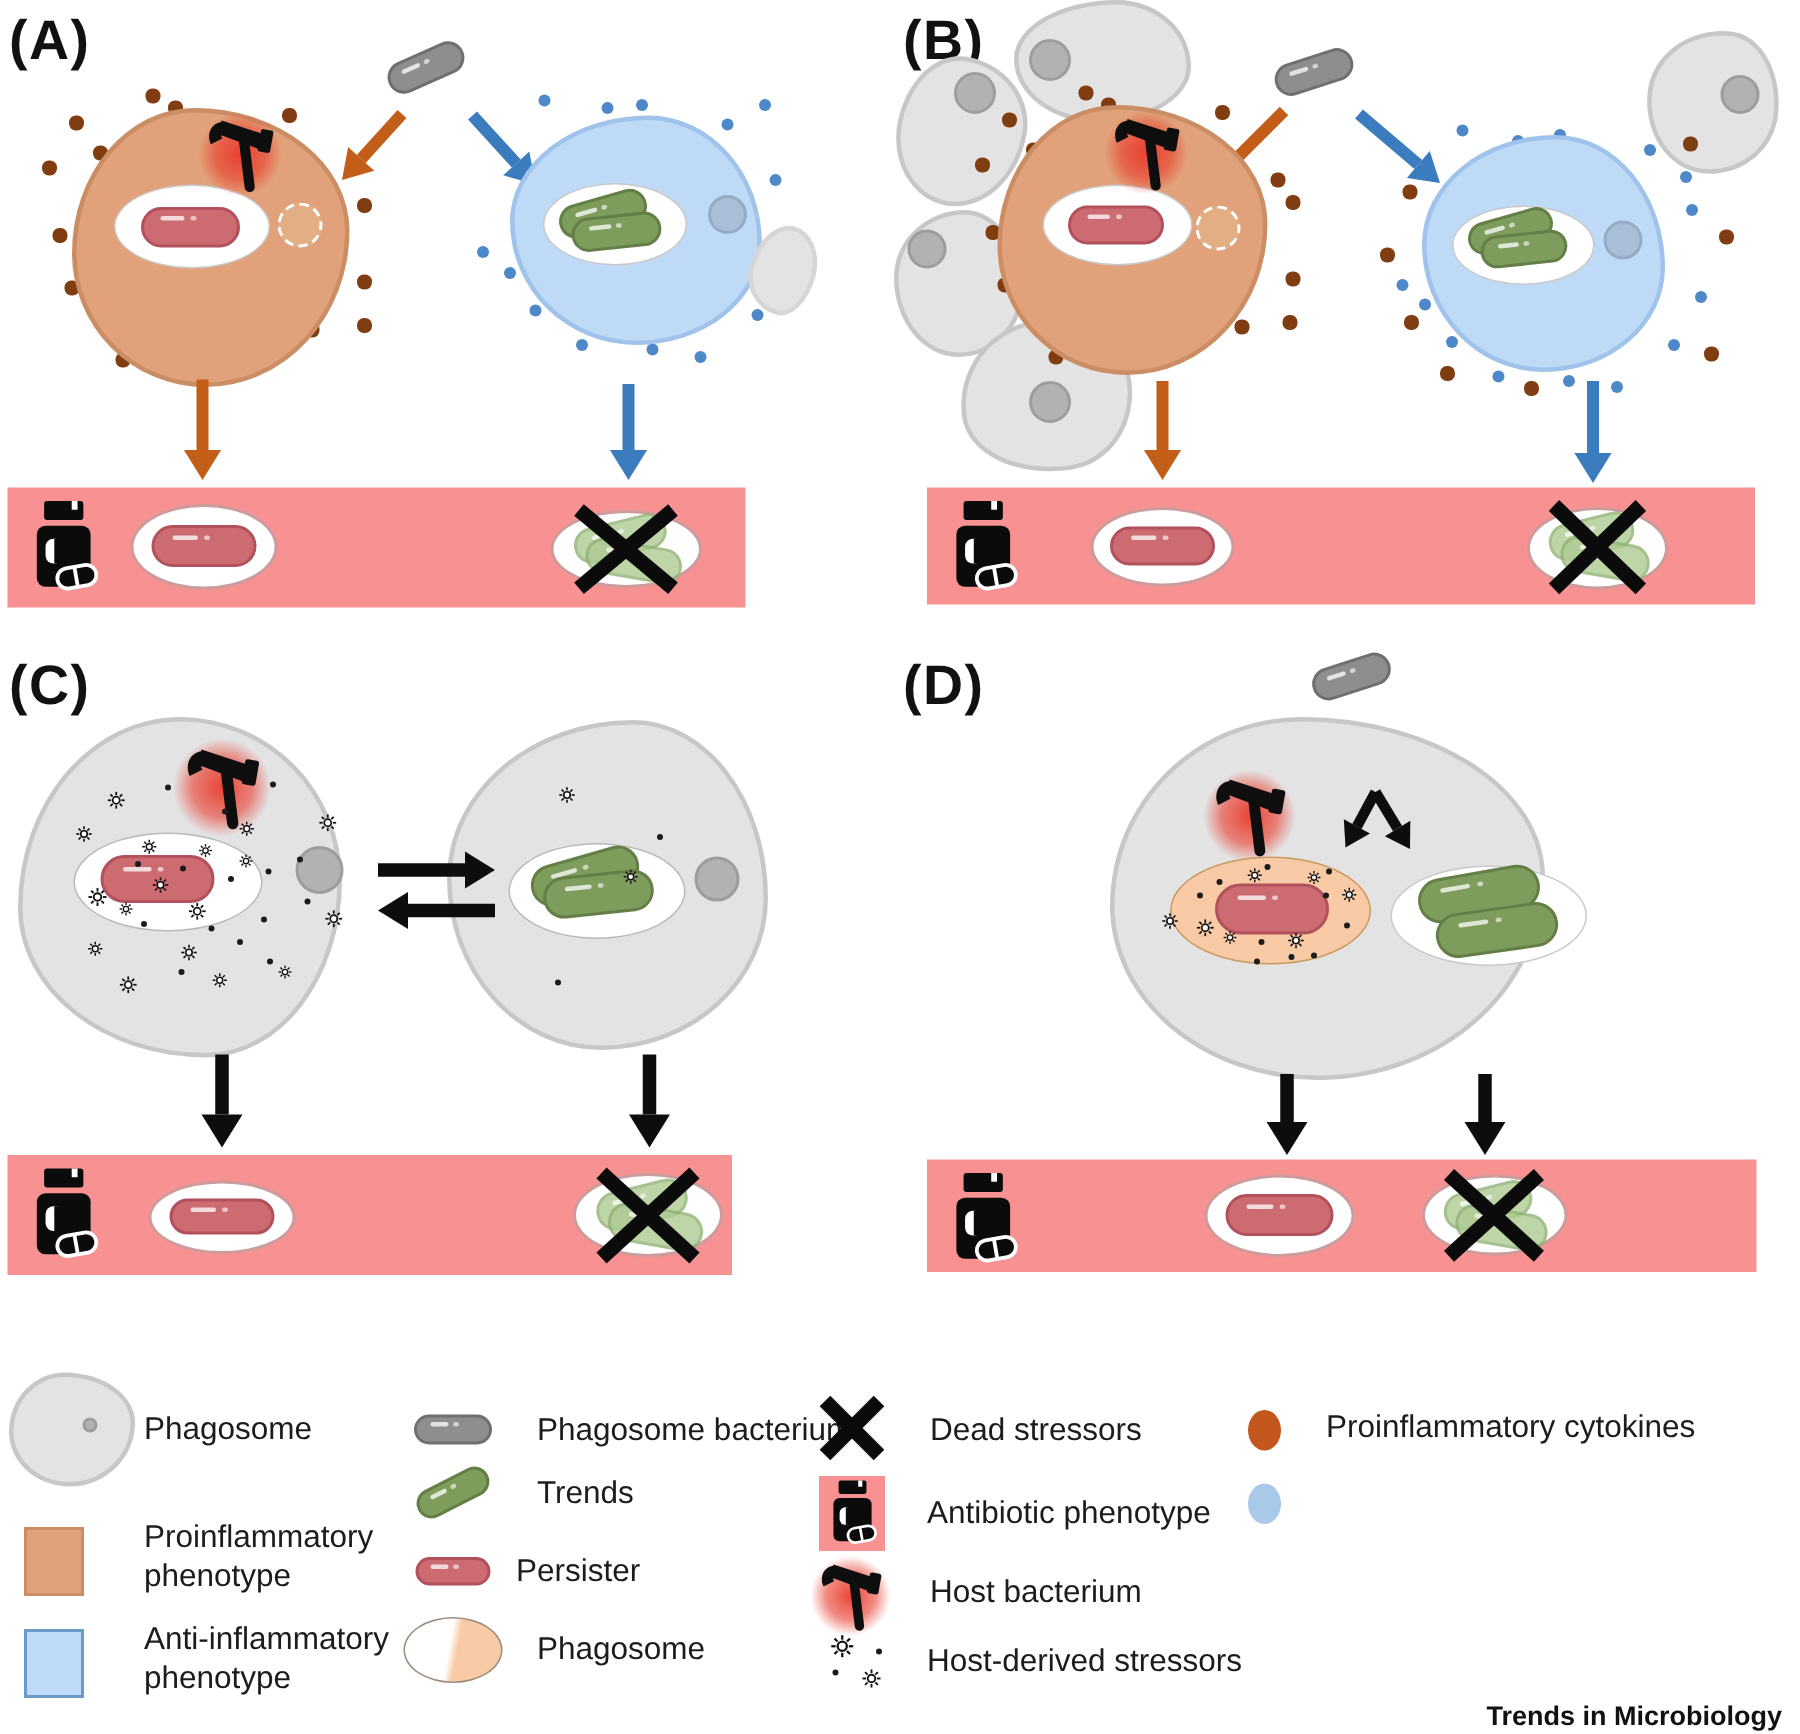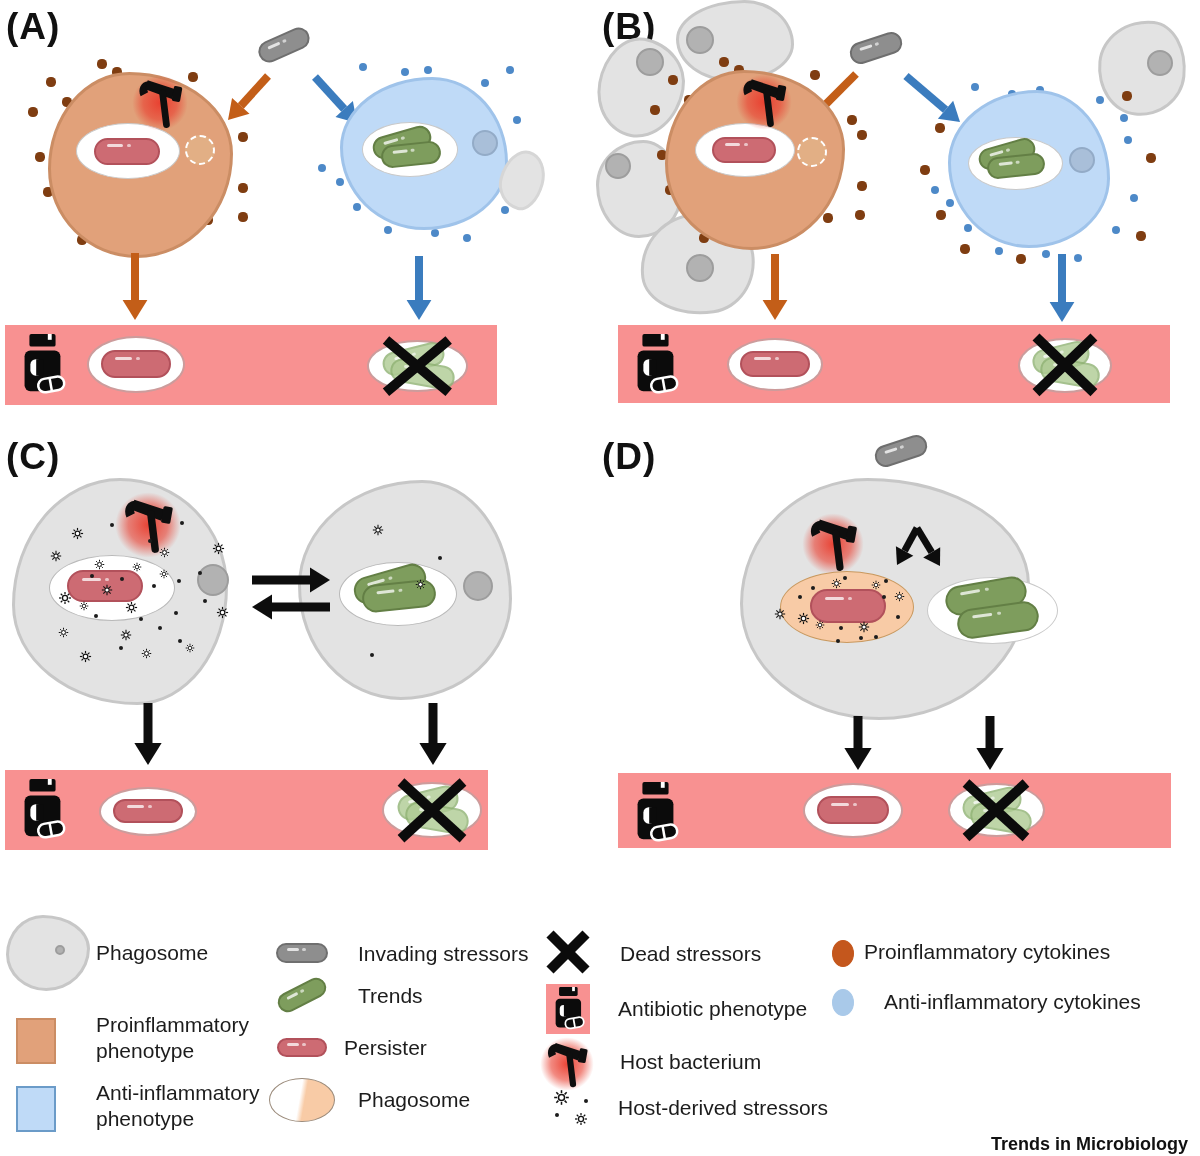--- a/index.html
+++ b/index.html
@@ -16,46 +16,45 @@
   #lbl-leg-1{left:96px;top:1012px;width:178px}
   #lbl-leg-2{left:96px;top:1080px;width:200px}
   #lbl-leg-3{left:358px;top:941px}
   #lbl-leg-4{left:358px;top:983px}
   #lbl-leg-5{left:344px;top:1035px}
   #lbl-leg-6{left:358px;top:1087px}
   #lbl-leg-7{left:620px;top:941px}
   #lbl-leg-8{left:618px;top:996px}
   #lbl-leg-9{left:620px;top:1049px}
   #lbl-leg-10{left:618px;top:1095px}
-  #lbl-leg-11{left:864px;top:939px}
+  #lbl-leg-11{left:884px;top:939px}
   #lbl-leg-12{left:884px;top:989px}
   #journal{position:absolute;right:12px;top:1134px;font-weight:bold;font-size:18px;color:#111;}
 </style>
 </head>
 <body>
 
 <div id="fig">
   <span class="plabel" id="lbl-panel-a">(A)</span>
   <span class="plabel" id="lbl-panel-b">(B)</span>
   <span class="plabel" id="lbl-panel-c">(C)</span>
   <span class="plabel" id="lbl-panel-d">(D)</span>
 
   <span class="leg" id="lbl-leg-0">Phagosome</span>
   <span class="leg" id="lbl-leg-1">Proinflammatory phenotype</span>
   <span class="leg" id="lbl-leg-2">Anti-inflammatory phenotype</span>
-  <span class="leg" id="lbl-leg-3">Invading stressors</span>
+  <span class="leg" id="lbl-leg-3">Phagosome bacterium</span>
   <span class="leg" id="lbl-leg-4">Trends</span>
   <span class="leg" id="lbl-leg-5">Persister</span>
   <span class="leg" id="lbl-leg-6">Phagosome</span>
   <span class="leg" id="lbl-leg-7">Dead stressors</span>
   <span class="leg" id="lbl-leg-8">Antibiotic phenotype</span>
   <span class="leg" id="lbl-leg-9">Host bacterium</span>
   <span class="leg" id="lbl-leg-10">Host-derived stressors</span>
   <span class="leg" id="lbl-leg-11">Proinflammatory cytokines</span>
-  <span class="leg" id="lbl-leg-12">Anti-inflammatory cytokines</span>
 
   <span id="journal">Trends in Microbiology</span>
 <div class="abs" style="left: 257px; top: 34px; width: 54px; height: 22px; background: rgb(142, 142, 142); border: 2px solid rgb(111, 111, 111); border-radius: 22px; transform: rotate(-24deg); box-sizing: border-box;">
       <div class="abs" style="left: 18%; top: 20%; width: 26%; height: 3px; background: rgba(255, 255, 255, 0.75); border-radius: 2px;"></div>
       <div class="abs" style="left: 50%; top: 20%; width: 4px; height: 3px; background: rgba(255, 255, 255, 0.6); border-radius: 2px;"></div>
     </div>
     <svg width="90" height="94" style="position: absolute; left: 203px; top: 51px; overflow: visible;">
       <line x1="65" y1="25" x2="37.78078308592994" y2="54.94113860547707" stroke="#C35E18" stroke-width="8"></line>
       <polygon points="25,69 29.064289021325724,47.01705309220051 46.49727715053416,62.86522411875363" fill="#C35E18"></polygon>
     </svg>

